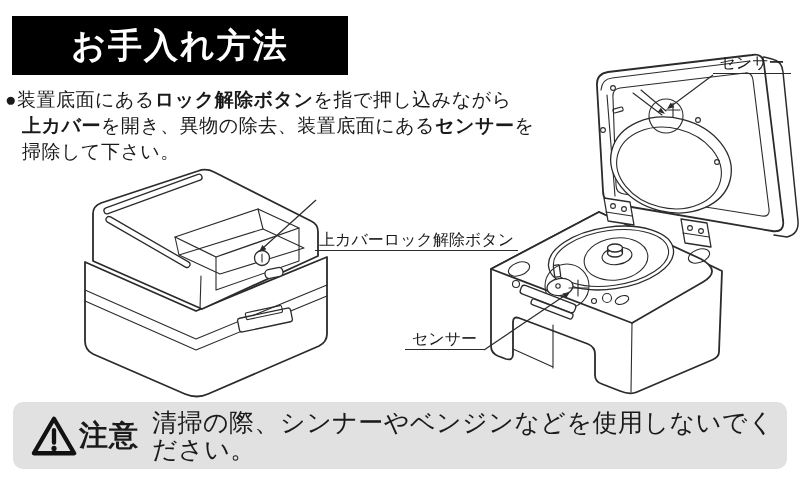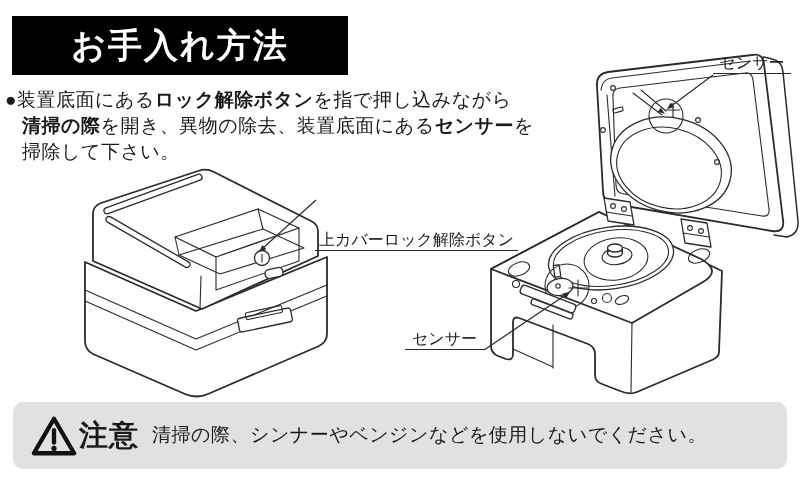--- a/index.html
+++ b/index.html
@@ -20,41 +20,41 @@
   .callout{position:absolute;z-index:2;font-size:16px;color:#1a1a1a;text-align:center;
            border-bottom:1.5px solid #2b2b2b;padding-bottom:1px;line-height:19px;white-space:nowrap;}
   .lbl-sensor-top{left:713px;top:53px;width:78px;}
   .lbl-lock{left:315px;top:191px;width:203px;margin-top:39px;}
   .lbl-sensor-bottom{left:405px;top:329px;width:79px;}
   
   .caution{position:absolute;left:13px;top:402px;width:774px;height:67px;background:#e1e1e1;
            border-radius:10px;display:flex;align-items:center;z-index:3;}
   .caution .icon-wrap{margin-left:18px;flex:0 0 auto;display:flex;align-items:center;}
   .caution .heading{font-size:29px;font-weight:bold;letter-spacing:1px;margin-left:2px;flex:0 0 auto;}
-  .caution .lines{margin-left:13px;font-size:19px;line-height:26.5px;letter-spacing:0.5px;}
+  .caution .lines{margin-left:13px;font-size:25px;line-height:26.5px;letter-spacing:0.5px;}
   
   .o{fill:#fff;stroke:#2b2b2b;stroke-width:1.8;stroke-linejoin:round;stroke-linecap:round;}
   .l{fill:none;stroke:#2b2b2b;stroke-width:1.5;stroke-linejoin:round;stroke-linecap:round;}
   .t{fill:none;stroke:#2b2b2b;stroke-width:1.1;stroke-linejoin:round;stroke-linecap:round;}
   .wf{fill:#fff;stroke:#2b2b2b;stroke-width:1.3;stroke-linejoin:round;}
   .ld{fill:none;stroke:#2b2b2b;stroke-width:1.2;}
   .ar{fill:#2b2b2b;stroke:none;}
 </style>
 </head>
 <body>
 
 <div class="page">
 
   <div class="title-box">
     <span>お手入れ方法</span>
   </div>
 
   <div class="instruction">
     <div><span>●装置底面にある</span><b>ロック解除ボタン</b><span>を指で押し込みながら</span></div>
-    <div class="ind"><b>清掃の際</b><span>を開き、異物の除去、装置底面にある</span><b>センサー</b><span>を</span></div>
+    <div class="ind"><b>上カバー</b><span>を開き、異物の除去、装置底面にある</span><b>センサー</b><span>を</span></div>
     <div class="ind"><span>掃除して下さい。</span></div>
   </div>
 
   <svg class="diagram-svg" viewBox="0 0 800 478">
 
     <g>
 
       <path class="o" d="M85,262 L196,311 L327,257 L327,334 Q327,342 319,346 L208,394 Q197,399 185,394 L93,354 Q85,350 85,341 Z"></path>
       <path class="t" d="M85,290 L196,339 L327,285"></path>
       <path class="t" d="M85,301 L196,350 L327,296"></path>

